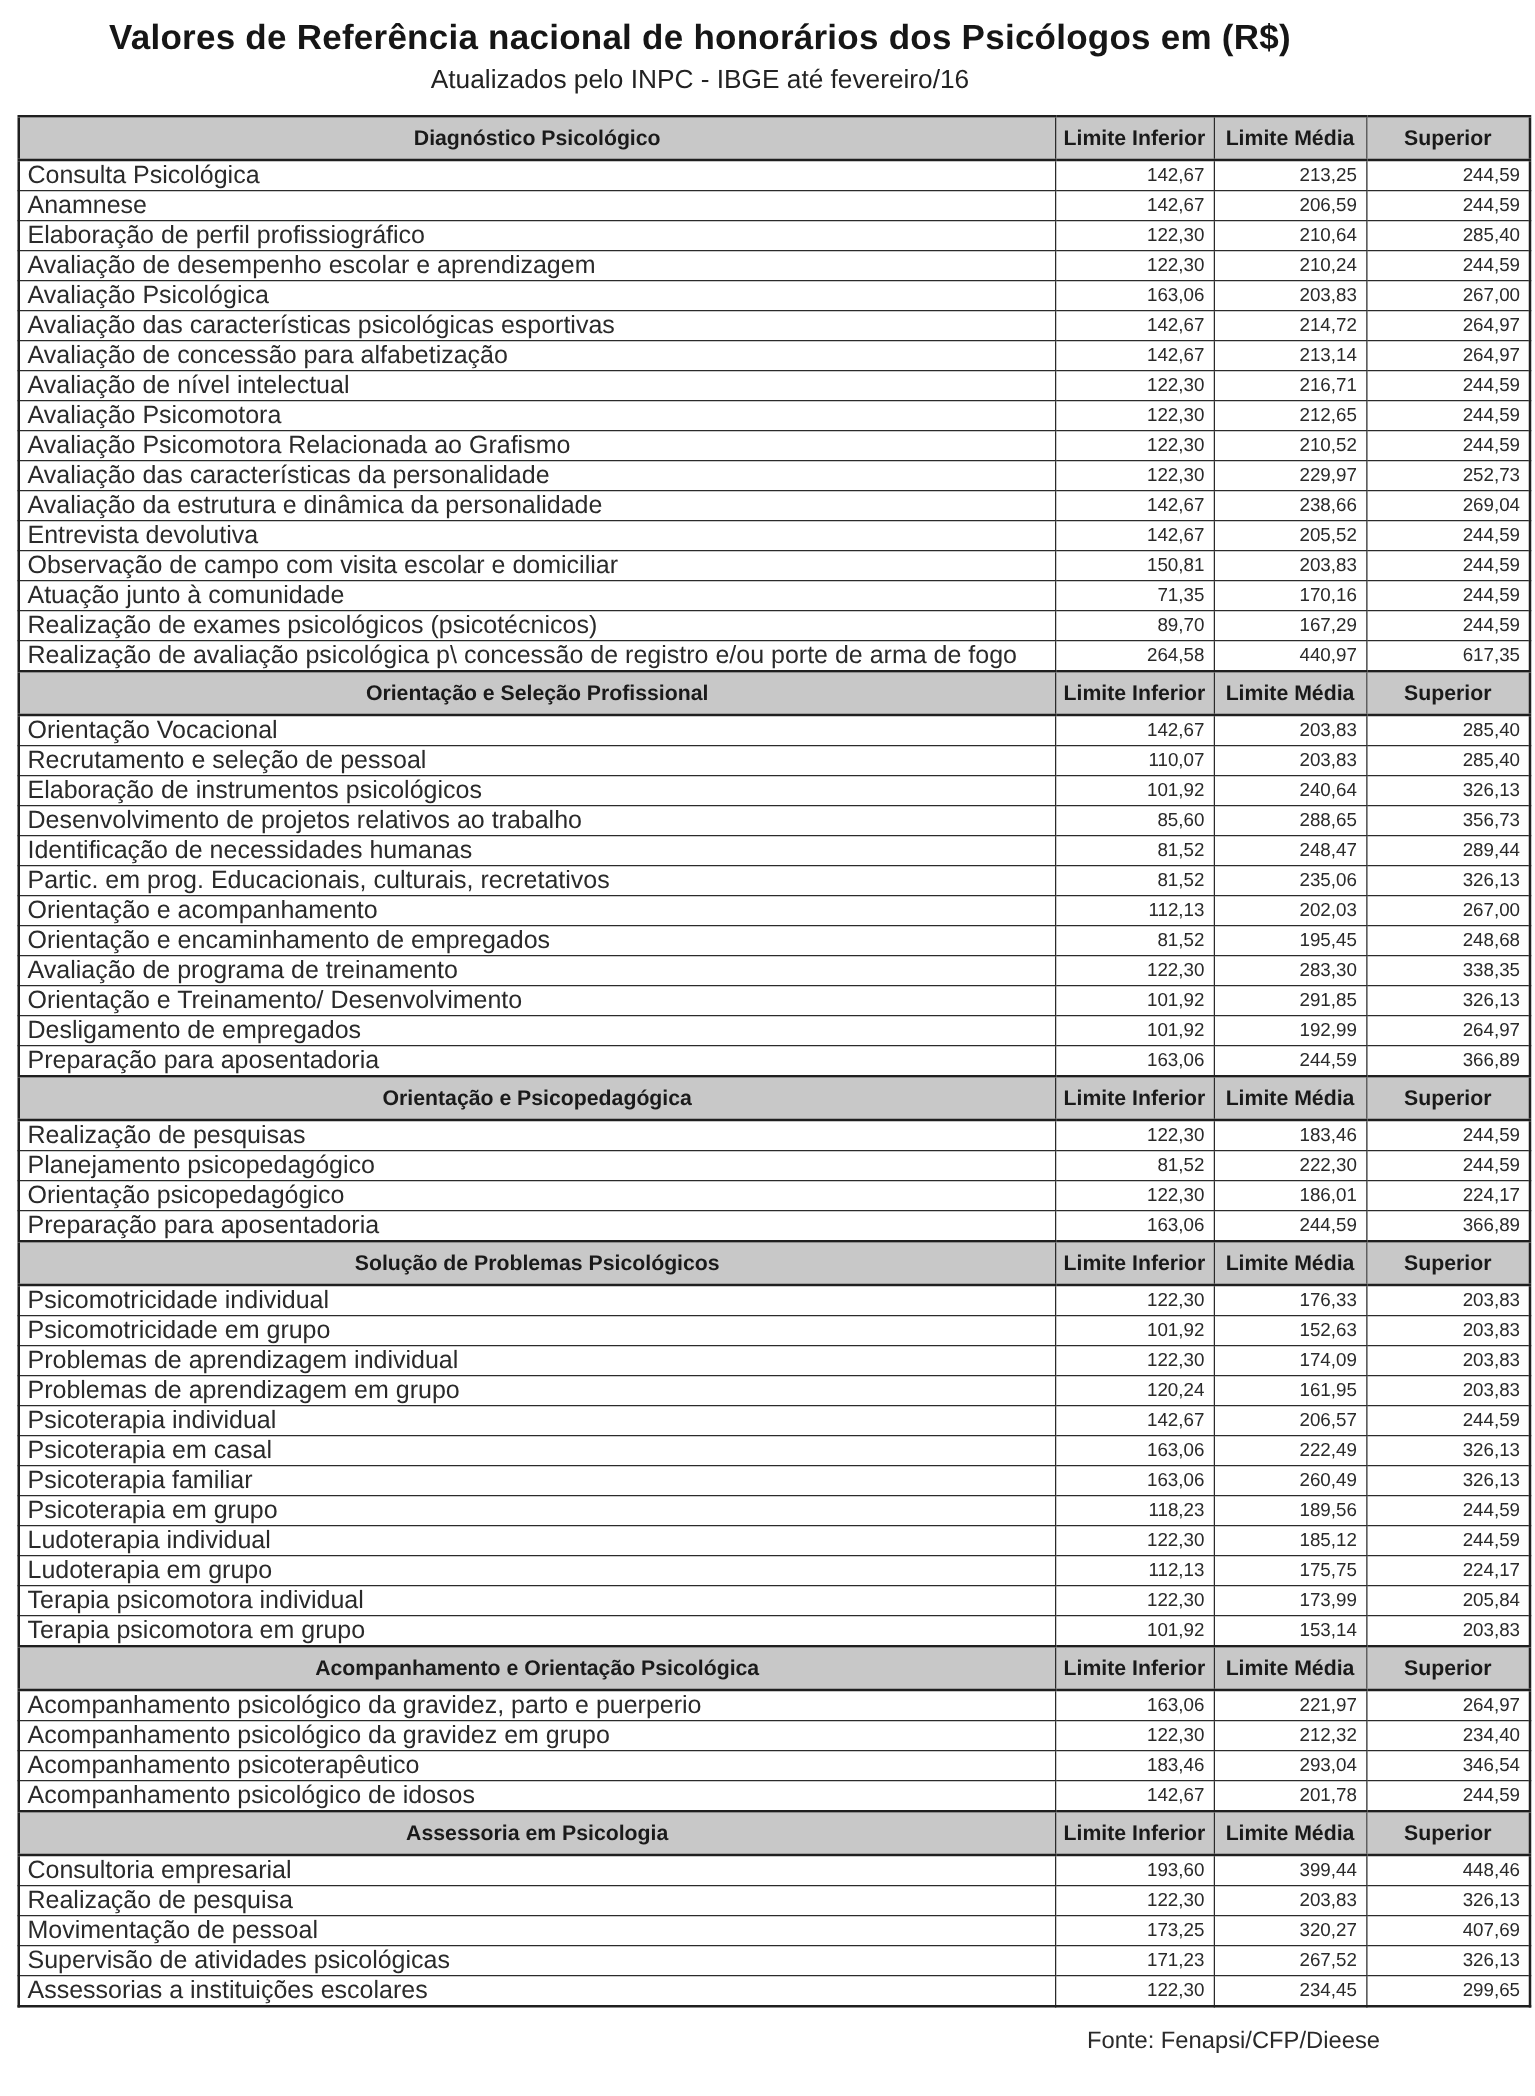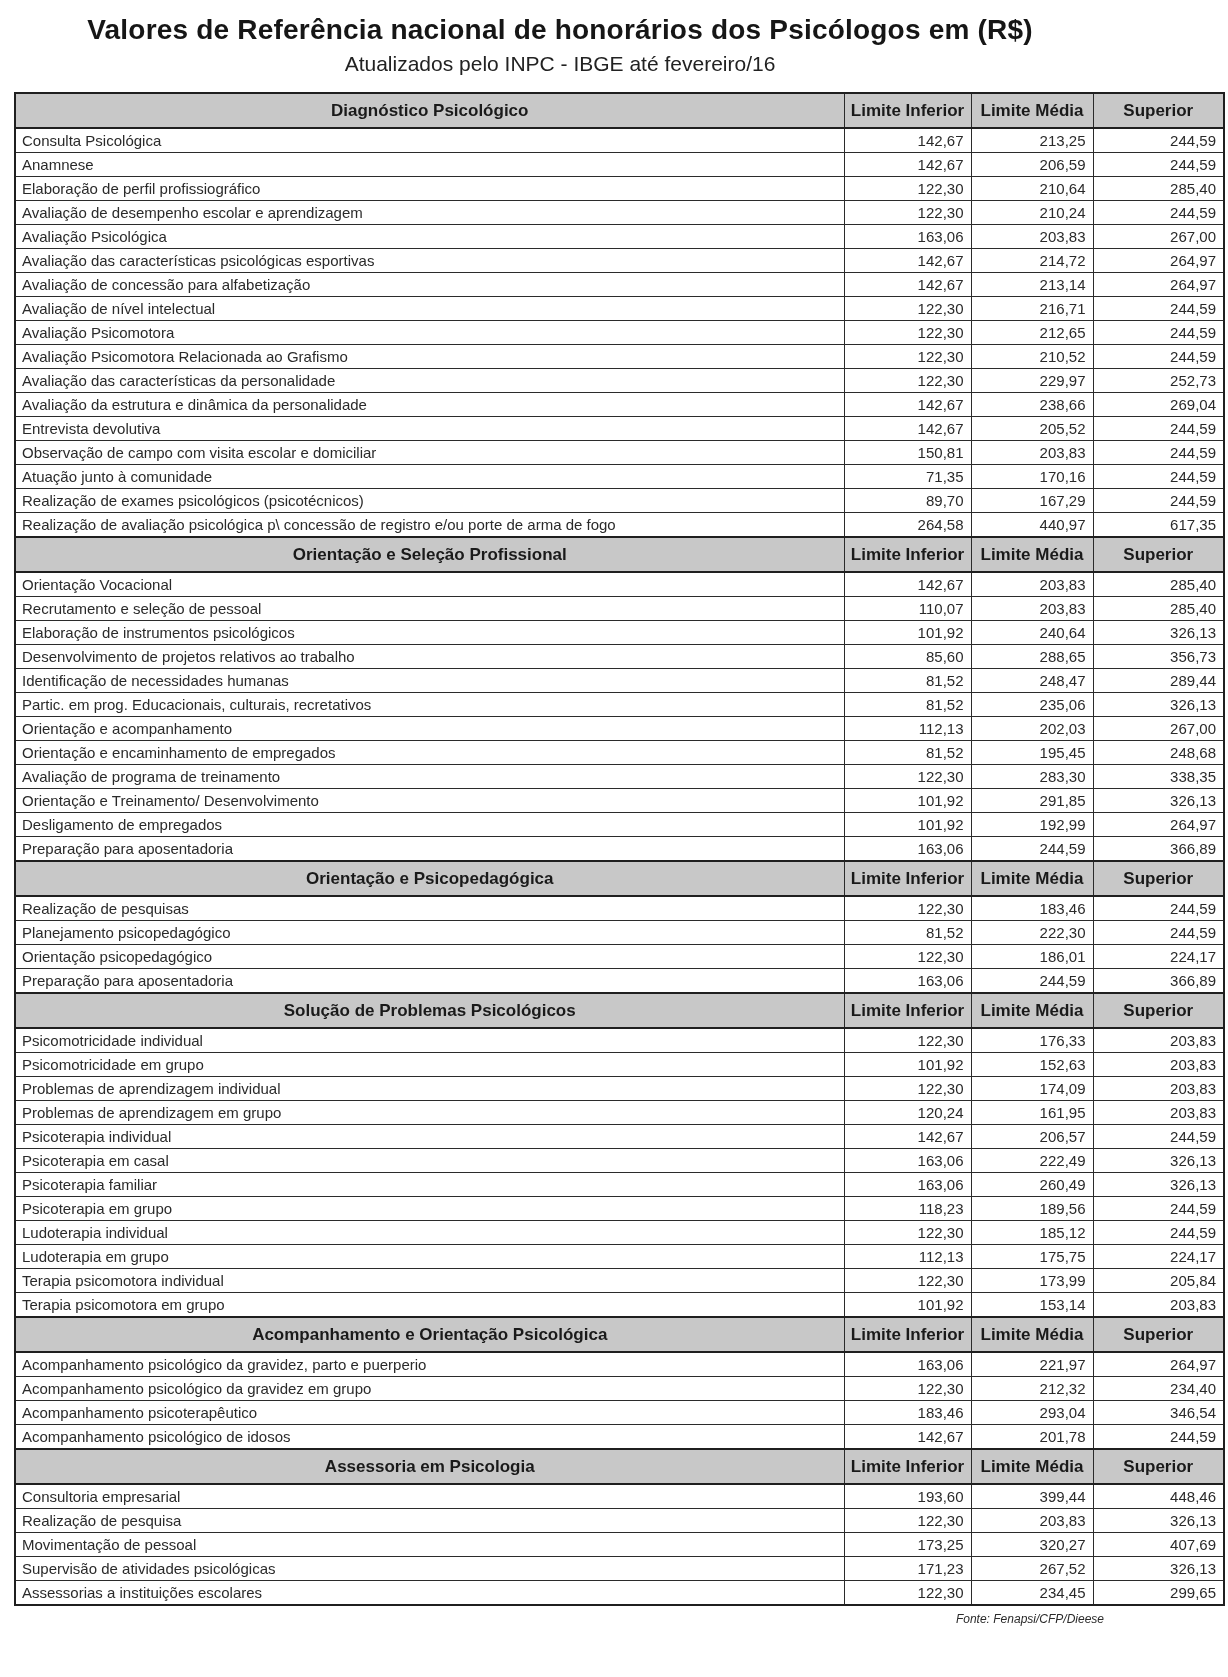--- a/index.html
+++ b/index.html
@@ -43,37 +43,36 @@
     border-top: 2px solid #1f1f1f;
     border-bottom: 2px solid #1f1f1f;
     font-size: 17px;
     font-weight: bold;
     height: 31px;
     text-align: center;
     color: #1a1a1a;
   }
   td.label {
     text-align: left;
-    font-size: 15px;
+    font-size: 20px;
     padding: 0 6px;
     height: 23px;
     color: #2a2a2a;
   }
   td.num {
     text-align: right;
     font-size: 15px;
     padding: 0 7px;
     height: 23px;
     color: #2a2a2a;
   }
   .source {
     text-align: right;
-    font-style: italic;
-    font-size: 12px;
-    margin: 6px 16px 14px 0;
+    font-size: 19px;
+    margin: 16px 16px 14px 0;
     color: #2a2a2a;
   }
 </style>
 </head>
 <body>
 
 <div class="page">
   <h1 class="title">Valores de Referência nacional de honorários dos Psicólogos em (R$)</h1>
   <h2 class="subtitle">Atualizados pelo INPC - IBGE até fevereiro/16</h2>
 

